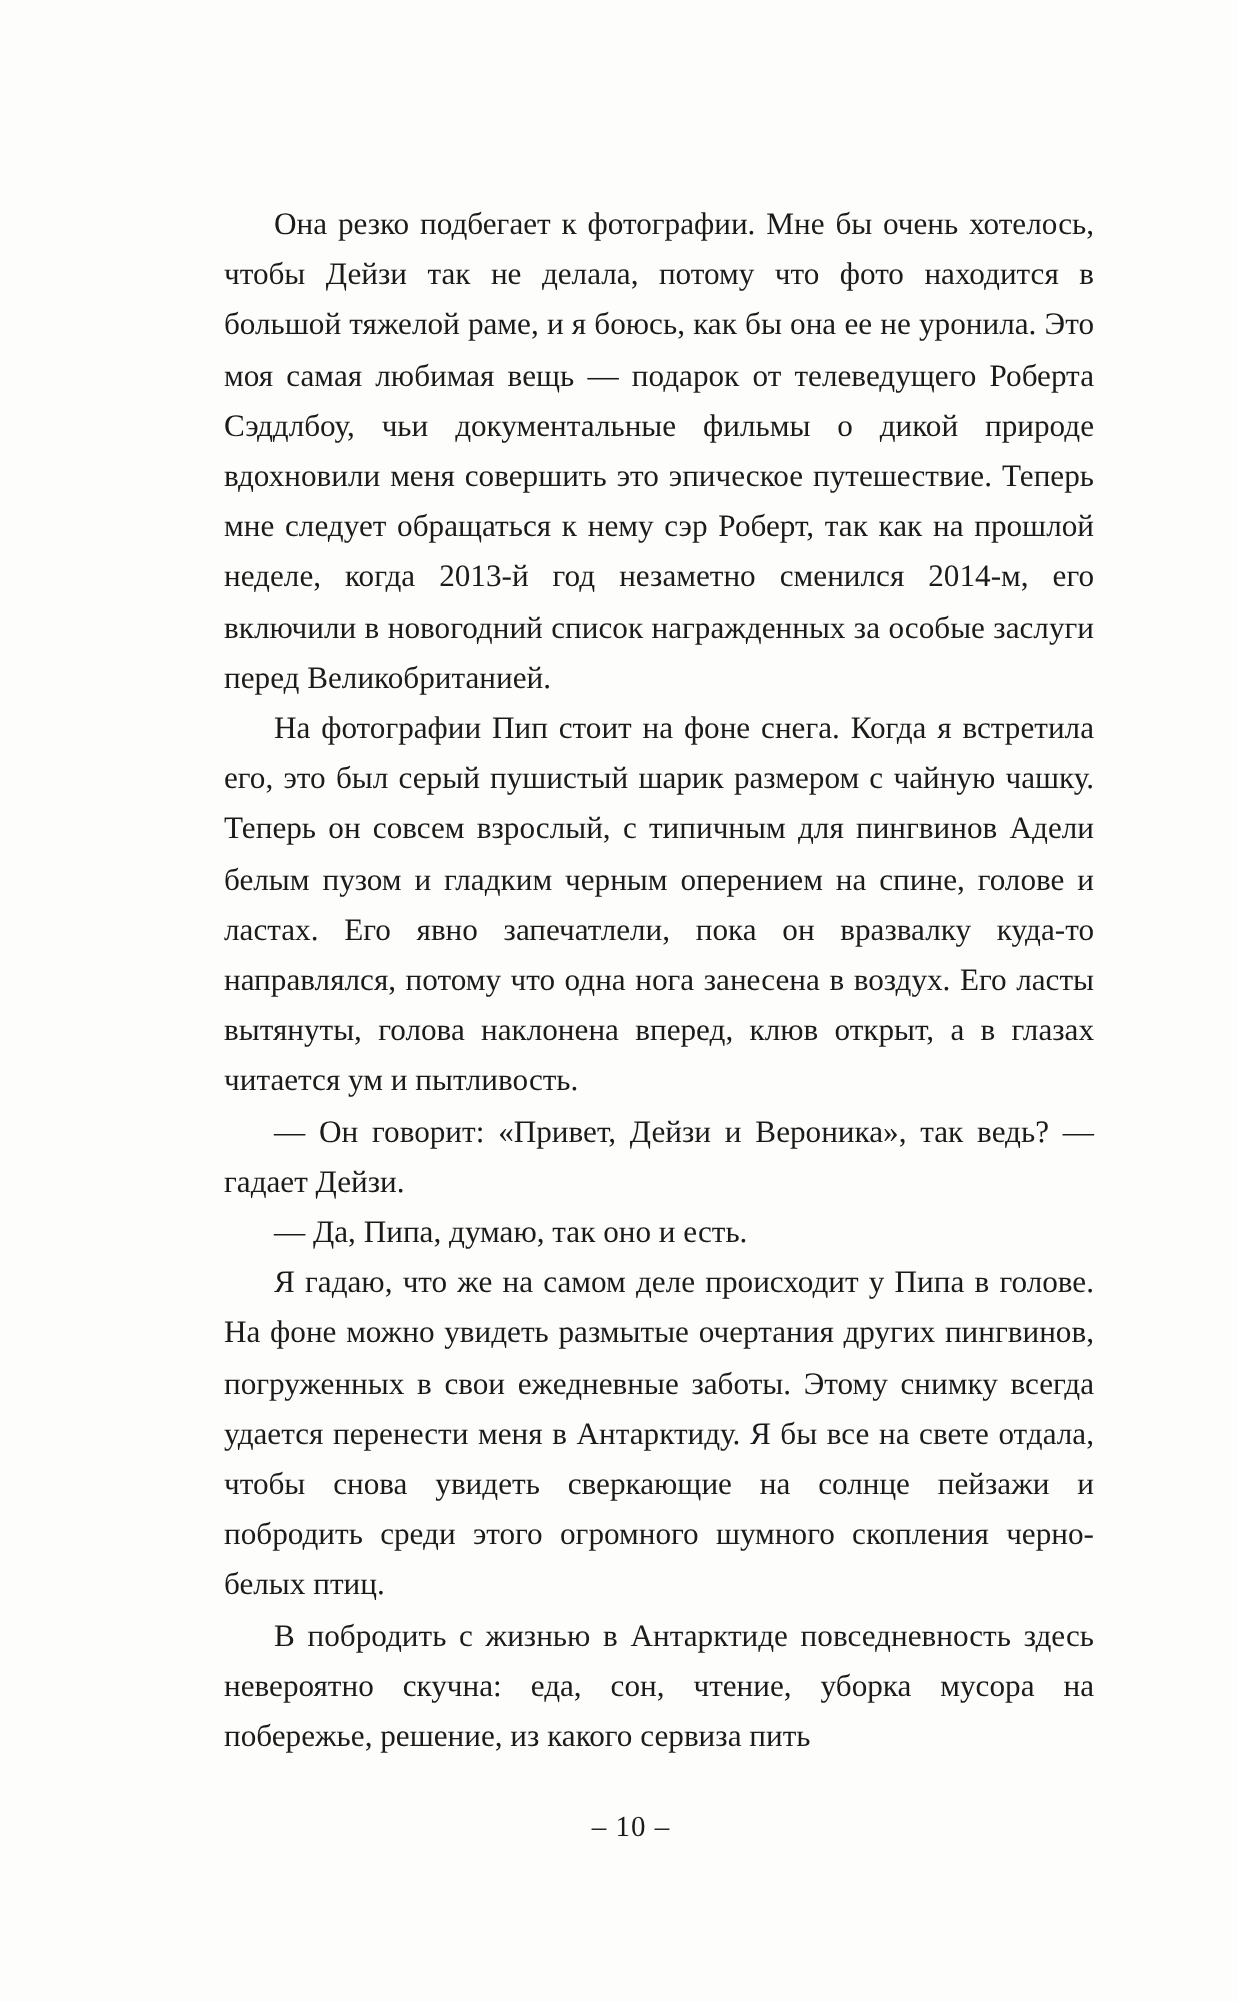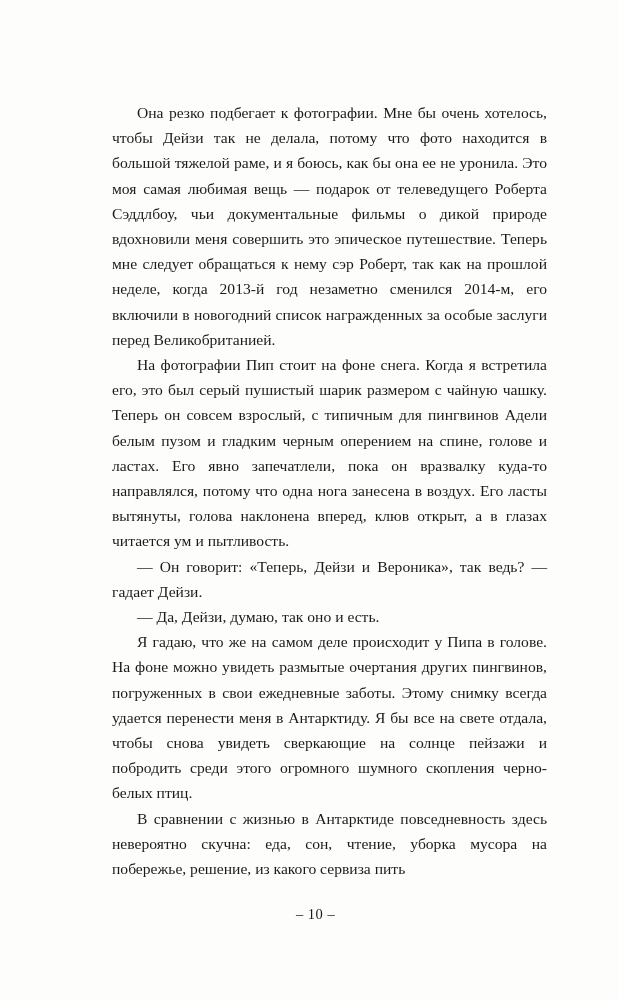--- a/index.html
+++ b/index.html
@@ -47,21 +47,21 @@
   }
 </style>
 </head>
 <body>
 
 <div class="page">
 
   <div class="text-body">
     <p>Она резко подбегает к фотографии. Мне бы очень хотелось, чтобы Дейзи так не делала, потому что фото находится в большой тяжелой раме, и я боюсь, как бы она ее не уронила. Это моя самая любимая вещь — подарок от телеведущего Роберта Сэддлбоу, чьи документальные фильмы о дикой природе вдохновили меня совершить это эпическое путешествие. Теперь мне следует обращаться к нему сэр Роберт, так как на прошлой неделе, когда 2013-й год незаметно сменился 2014-м, его включили в новогодний список награжденных за особые заслуги перед Великобританией.</p>
     <p>На фотографии Пип стоит на фоне снега. Когда я встретила его, это был серый пушистый шарик размером с чайную чашку. Теперь он совсем взрослый, с типичным для пингвинов Адели белым пузом и гладким черным оперением на спине, голове и ластах. Его явно запечатлели, пока он вразвалку куда-то направлялся, потому что одна нога занесена в воздух. Его ласты вытянуты, голова наклонена вперед, клюв открыт, а в глазах читается ум и пытливость.</p>
-    <p>— Он говорит: «Теперь, Дейзи и Вероника», так ведь? — гадает Дейзи.</p>
-    <p>— Да, Дейзи, думаю, так оно и есть.</p>
+    <p>— Он говорит: «Привет, Дейзи и Вероника», так ведь? — гадает Дейзи.</p>
+    <p>— Да, Пипа, думаю, так оно и есть.</p>
     <p>Я гадаю, что же на самом деле происходит у Пипа в голове. На фоне можно увидеть размытые очертания других пингвинов, погруженных в свои ежедневные заботы. Этому снимку всегда удается перенести меня в Антарктиду. Я бы все на свете отдала, чтобы снова увидеть сверкающие на солнце пейзажи и побродить среди этого огромного шумного скопления черно-белых птиц.</p>
-    <p>В сравнении с жизнью в Антарктиде повседневность здесь невероятно скучна: еда, сон, чтение, уборка мусора на побережье, решение, из какого сервиза пить</p>
+    <p>В побродить с жизнью в Антарктиде повседневность здесь невероятно скучна: еда, сон, чтение, уборка мусора на побережье, решение, из какого сервиза пить</p>
   </div>
 
   <div class="page-number">– 10 –</div>
 
 </div>
 
 </body></html>

